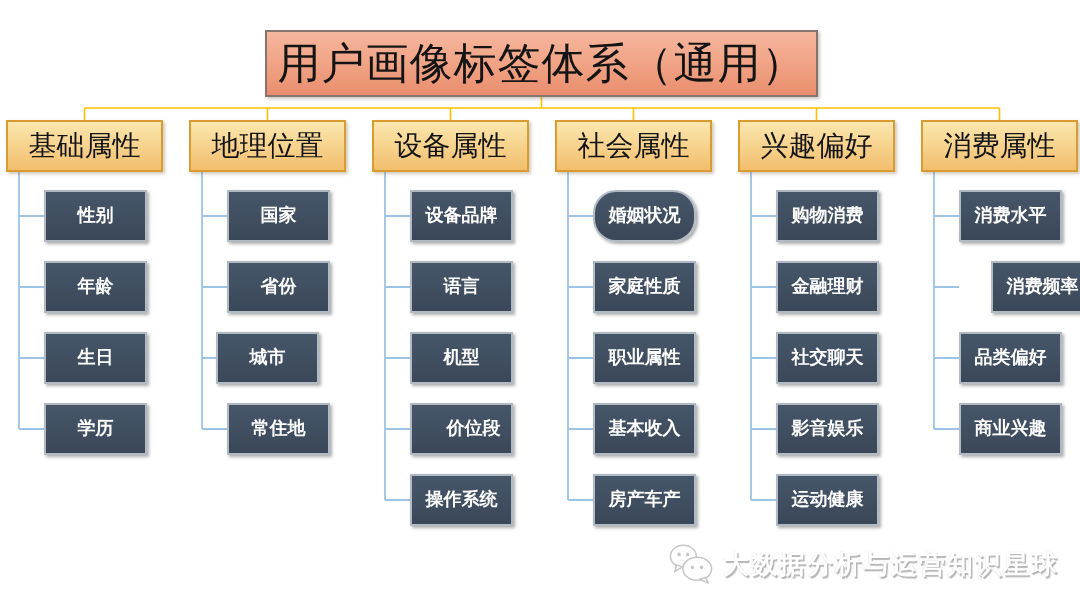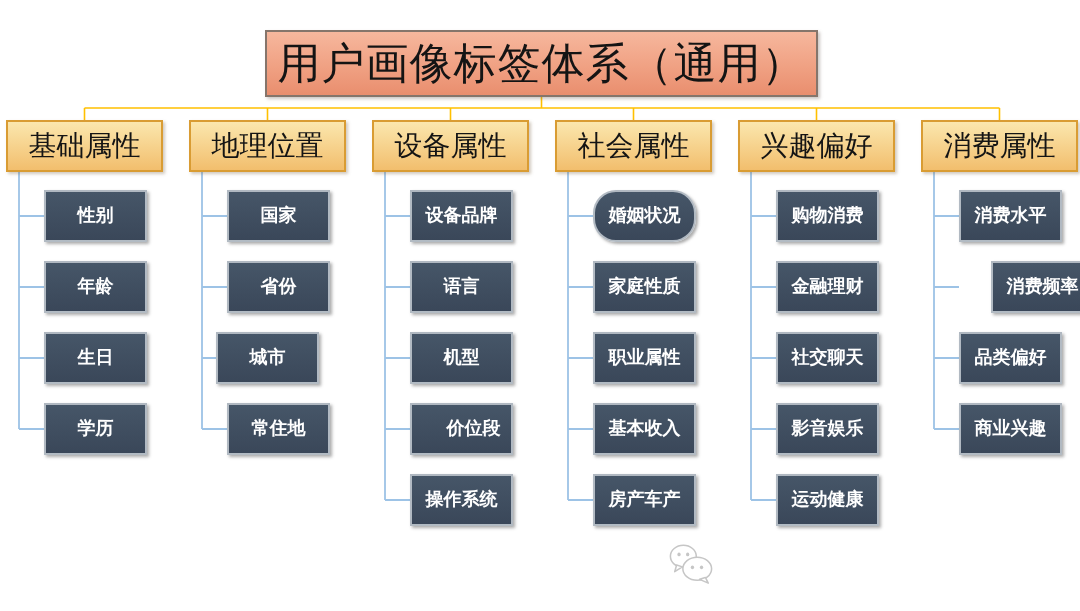--- a/index.html
+++ b/index.html
@@ -100,15 +100,16 @@
         <ellipse cx="30.5" cy="27" rx="15" ry="12"></ellipse>
         <path d="M39 36 L42 42 L33 38 Z" stroke-linejoin="round"></path>
       </g>
       <g fill="#c6c6c6" stroke="none">
         <ellipse cx="11.5" cy="12" rx="1.7" ry="2"></ellipse>
         <ellipse cx="20.5" cy="12" rx="1.7" ry="2"></ellipse>
         <ellipse cx="25.5" cy="25.5" rx="1.7" ry="2"></ellipse>
         <ellipse cx="35" cy="25.5" rx="1.7" ry="2"></ellipse>
       </g>
     </svg>
+    <span class="watermark-text">大数据分析与运营知识星球</span>
   </div>
 
 </div>
 
 </body></html>

